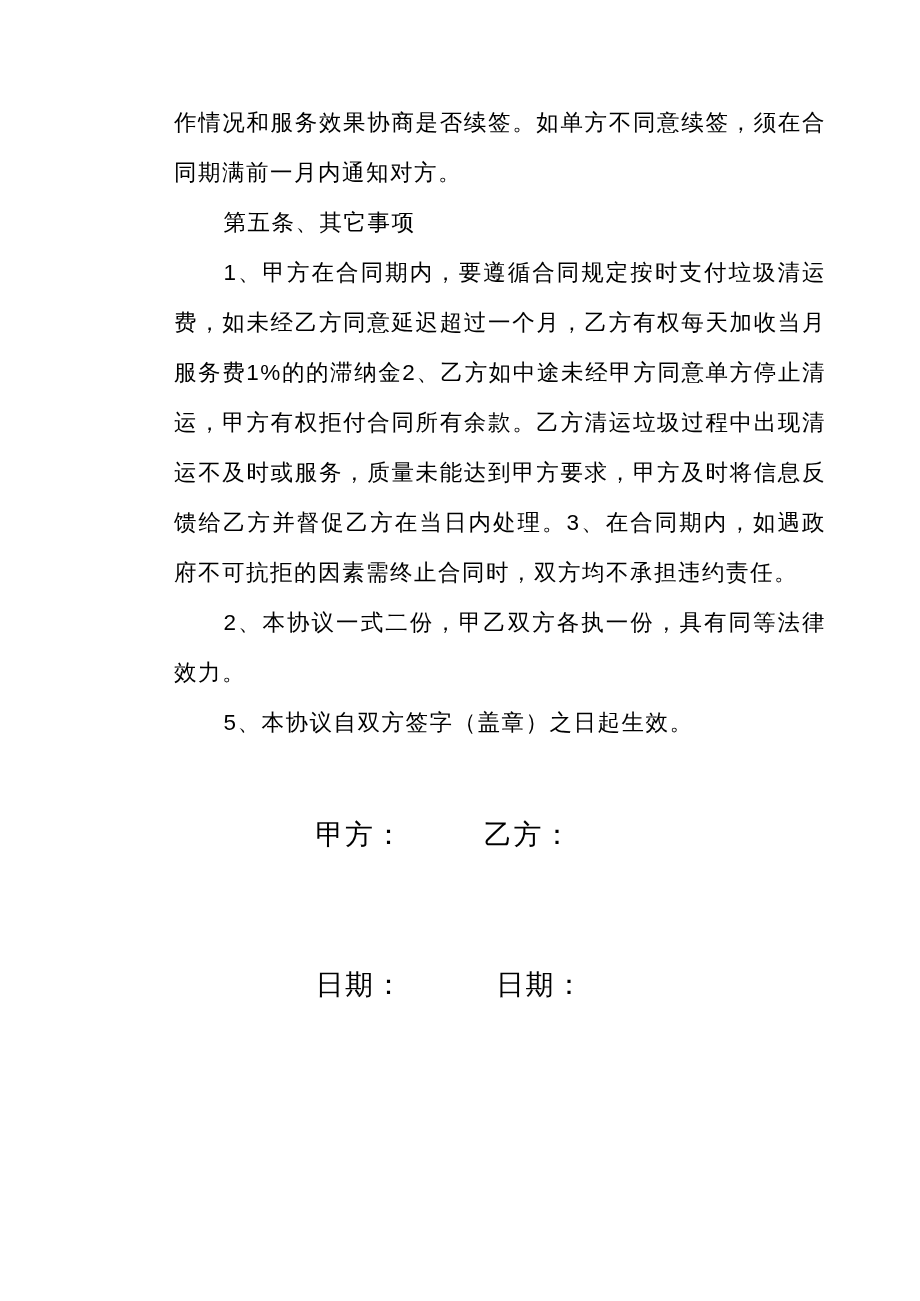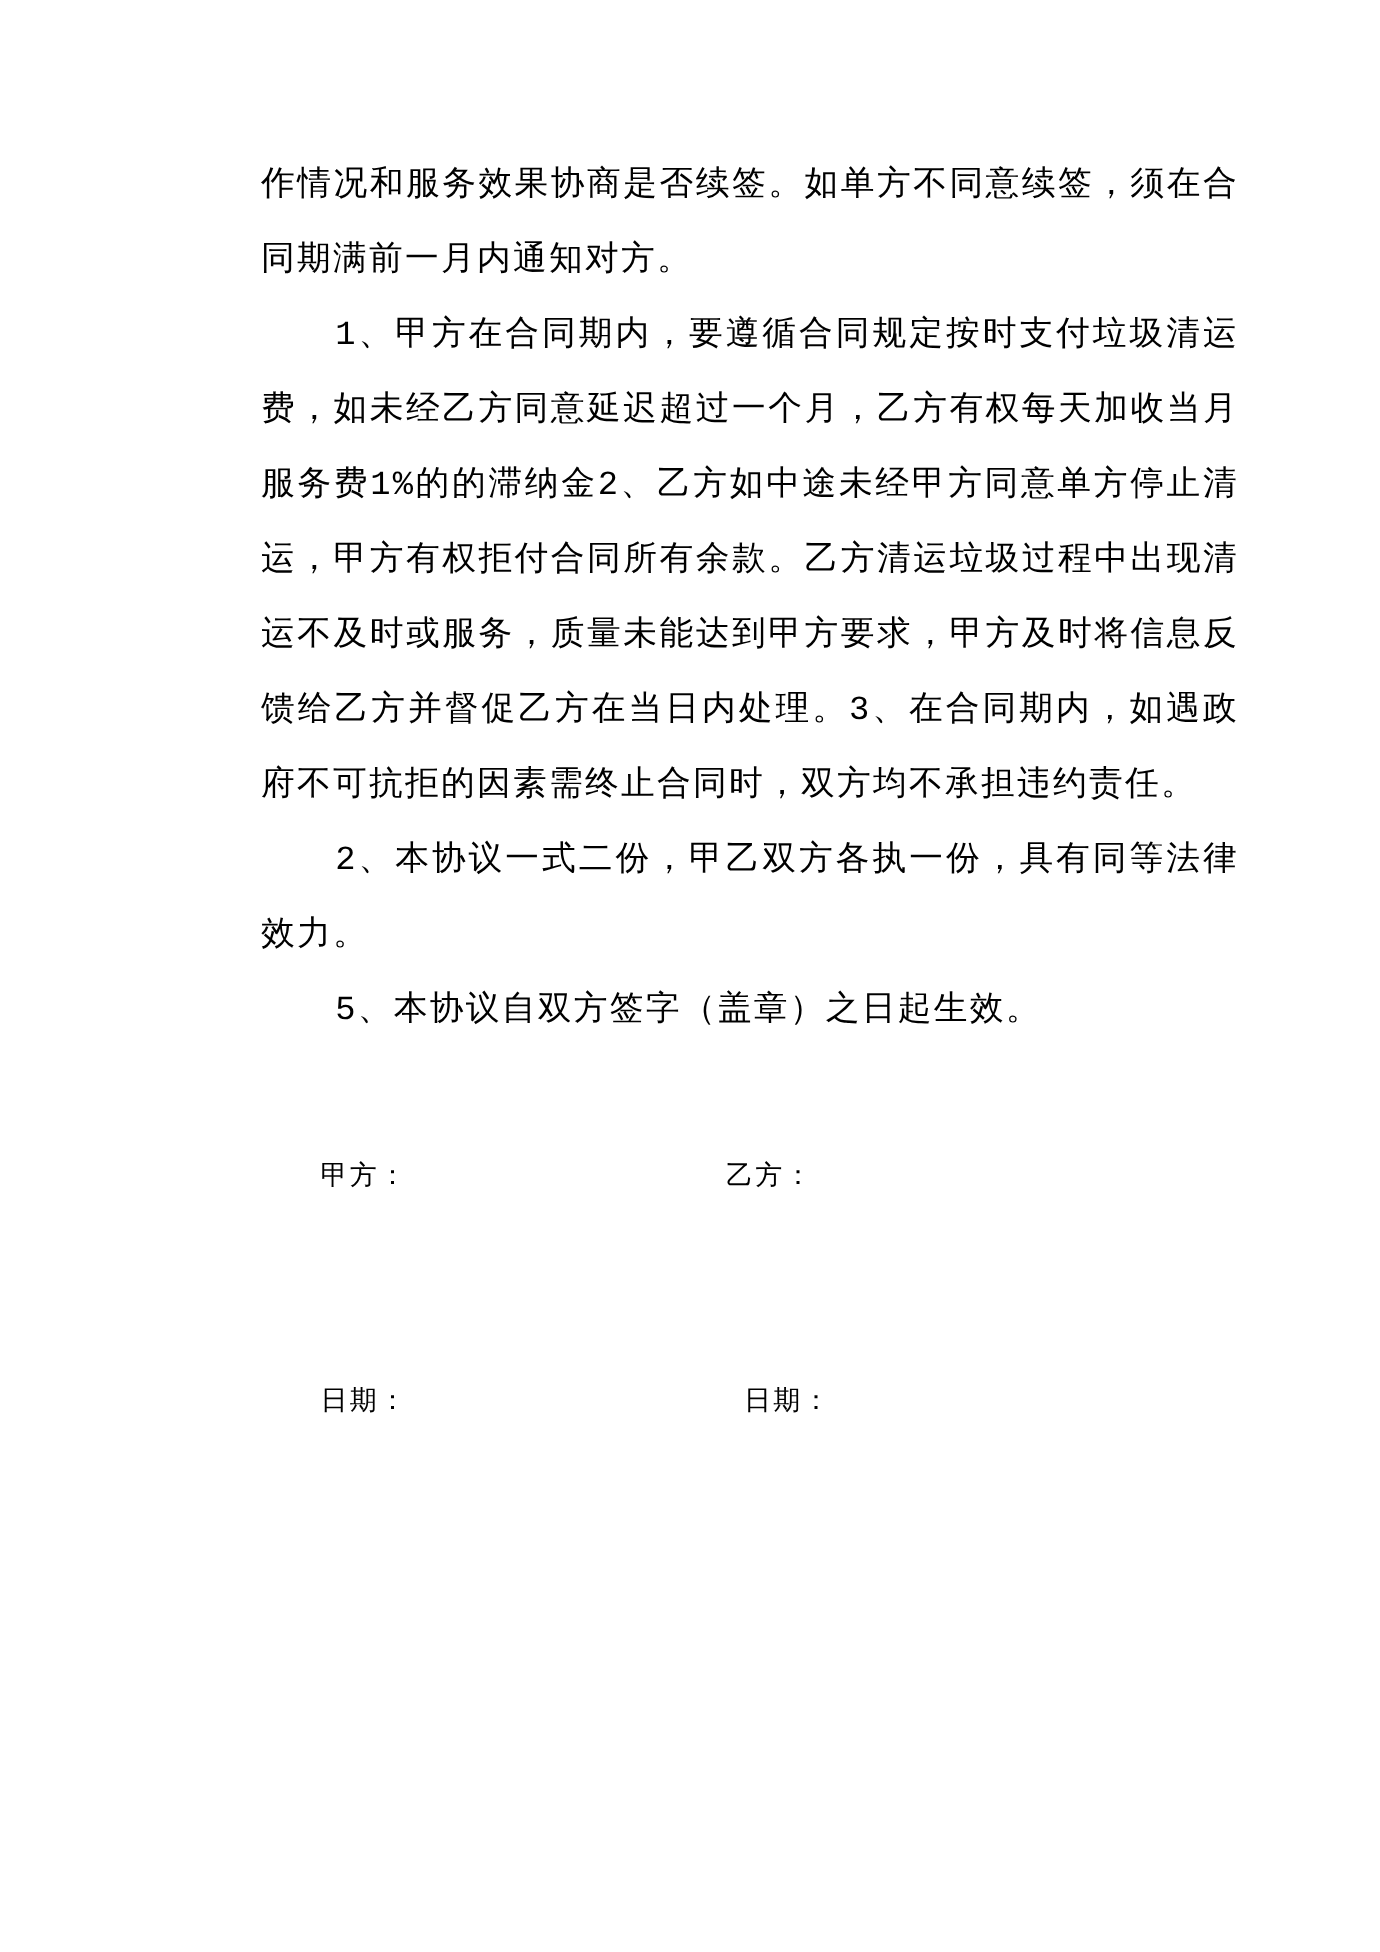--- a/index.html
+++ b/index.html
@@ -7,21 +7,21 @@
     padding: 0;
     background: #ffffff;
   }
   .page {
     position: relative;
     width: 852px;
     height: 1301px;
     margin: 0 auto;
     background: #ffffff;
     overflow: hidden;
-    font-family: Liberation Mono, monospace;
+    font-family: Liberation Sans, sans-serif;
     color: #000000;
   }
   .content {
     position: absolute;
     top: 98px;
     left: 140px;
     width: 652px;
   }
   .para {
     font-size: 22.5px;
@@ -31,23 +31,24 @@
     text-justify: inter-character;
     text-align-last: left;
     margin: 0;
     word-break: break-all;
   }
   .para.indent {
     text-indent: 2.2em;
   }
   .sig-row {
     display: flex;
-    font-size: 18px;
+    font-size: 28px;
     line-height: 30px;
     letter-spacing: 1.5px;
+    text-align: center;
   }
   .sig-row.party {
     margin-top: 72px;
   }
   .sig-row.date {
     margin-top: 120px;
   }
   .sig-cell-a {
     display: inline-block;
     width: 310px;
@@ -62,20 +63,21 @@
   }
 </style>
 </head>
 <body>
 
 <div class="page">
   <div class="content">
 
     <p class="para">作情况和服务效果协商是否续签。如单方不同意续签，须在合同期满前一月内通知对方。</p>
 
+    <p class="para indent">第五条、其它事项</p>
 
     <p class="para indent">1、甲方在合同期内，要遵循合同规定按时支付垃圾清运费，如未经乙方同意延迟超过一个月，乙方有权每天加收当月服务费1%的的滞纳金2、乙方如中途未经甲方同意单方停止清运，甲方有权拒付合同所有余款。乙方清运垃圾过程中出现清运不及时或服务，质量未能达到甲方要求，甲方及时将信息反馈给乙方并督促乙方在当日内处理。3、在合同期内，如遇政府不可抗拒的因素需终止合同时，双方均不承担违约责任。</p>
 
 
     <p class="para indent">2、本协议一式二份，甲乙双方各执一份，具有同等法律效力。</p>
 
     <p class="para indent">5、本协议自双方签字（盖章）之日起生效。</p>
 
     <div class="sig-row party">
       <span class="sig-cell-a">甲方：</span>

